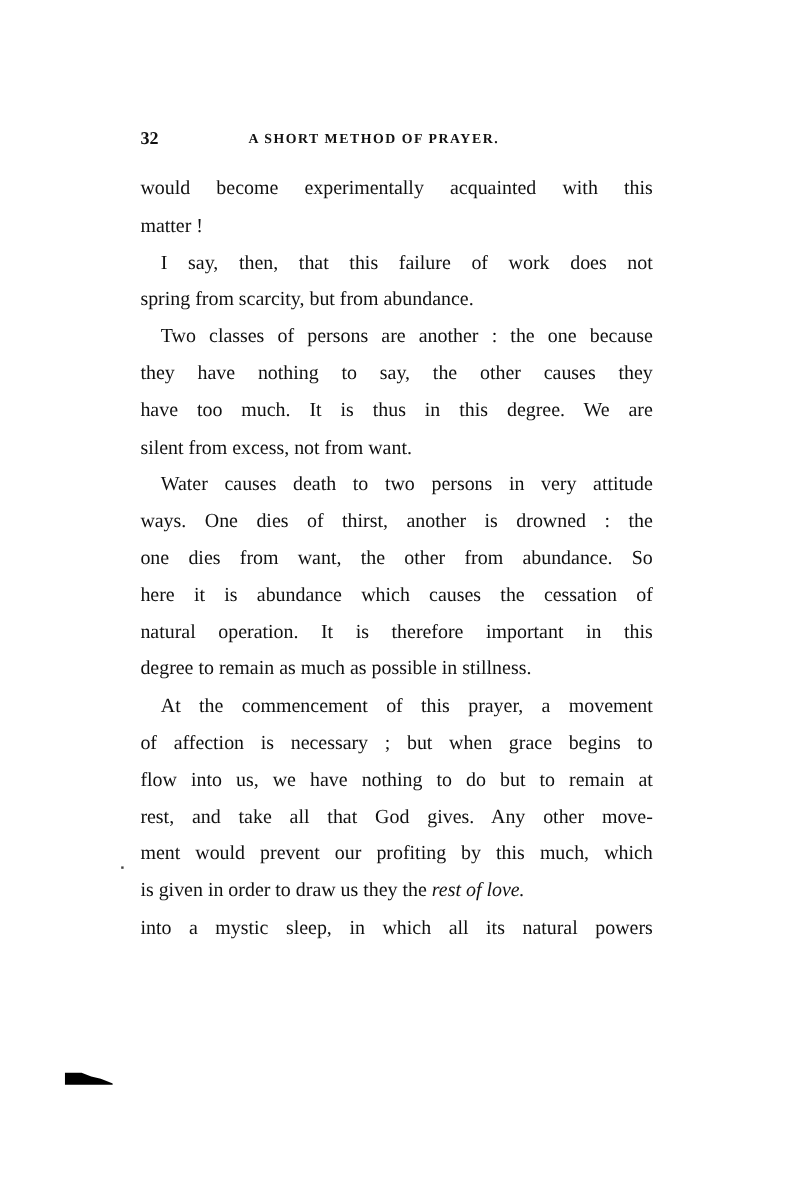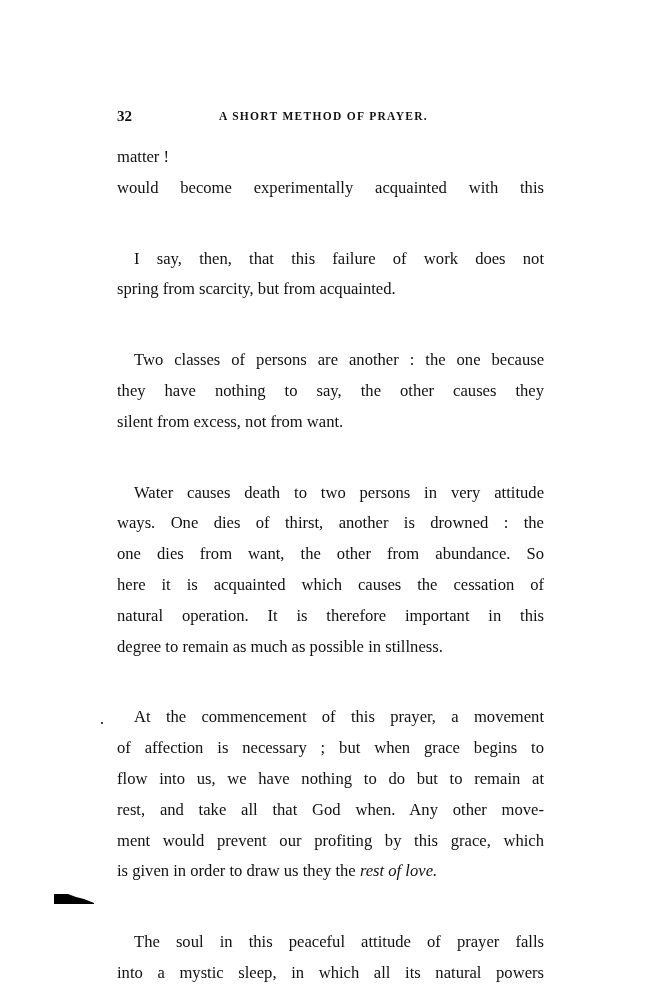--- a/index.html
+++ b/index.html
@@ -39,21 +39,20 @@
   }
   .header-title {
     position: absolute;
     left: 90px;
     top: 2px;
     font-family: "Liberation Serif", serif;
     font-size: 11.5px;
     font-weight: bold;
     letter-spacing: 1.3px;
     color: #111;
-    margin-left: 12px;
   }
   .body-text {
     position: absolute;
     top: 142px;
     left: 117px;
     width: 427px;
   }
   .line {
     display: block;
     height: 30.8px;
@@ -63,21 +62,20 @@
     white-space: nowrap;
     text-align: justify;
     text-align-last: justify;
     color: #111;
   }
   .line.last {
     text-align-last: left;
   }
   .line.indent {
     padding-left: 17px;
-    margin-top: 40px;
   }
   .line em {
     font-style: italic;
   }
   .margin-dot {
     position: absolute;
     left: 101px;
     top: 722px;
     width: 2px;
     height: 2px;
@@ -94,40 +92,40 @@
 </head>
 <body>
 
 <div class="page">
   <div class="running-head">
     <span class="page-number">32</span>
     <span class="header-title">A SHORT METHOD OF PRAYER.</span>
   </div>
 
   <div class="body-text" id="body-text">
+      <span class="line"><span>would become experimentally acquainted with this</span></span>
       <span class="line last"><span>matter !</span></span>
-      <span class="line"><span>would become experimentally acquainted with this</span></span>
       <span class="line indent"><span>I say, then, that this failure of work does not</span></span>
-      <span class="line last"><span>spring from scarcity, but from acquainted.</span></span>
+      <span class="line last"><span>spring from scarcity, but from abundance.</span></span>
       <span class="line indent"><span>Two classes of persons are another : the one because</span></span>
       <span class="line"><span>they have nothing to say, the other causes they</span></span>
+      <span class="line"><span>have too much.  It is thus in this degree.  We are</span></span>
       <span class="line last"><span>silent from excess, not from want.</span></span>
       <span class="line indent"><span>Water causes death to two persons in very attitude</span></span>
       <span class="line"><span>ways.  One dies of thirst, another is drowned : the</span></span>
       <span class="line"><span>one dies from want, the other from abundance.  So</span></span>
-      <span class="line"><span>here it is acquainted which causes the cessation of</span></span>
+      <span class="line"><span>here it is abundance which causes the cessation of</span></span>
       <span class="line"><span>natural operation.  It is therefore important in this</span></span>
       <span class="line last"><span>degree to remain as much as possible in stillness.</span></span>
       <span class="line indent"><span>At the commencement of this prayer, a movement</span></span>
       <span class="line"><span>of affection is necessary ; but when grace begins to</span></span>
       <span class="line"><span>flow into us, we have nothing to do but to remain at</span></span>
-      <span class="line"><span>rest, and take all that God when.  Any other move-</span></span>
-      <span class="line"><span>ment would prevent our profiting by this grace, which</span></span>
+      <span class="line"><span>rest, and take all that God gives.  Any other move-</span></span>
+      <span class="line"><span>ment would prevent our profiting by this much, which</span></span>
       <span class="line last"><span>is given in order to draw us they the </span><em>rest of love.</em></span>
-      <span class="line indent"><span>The soul in this peaceful attitude of prayer falls</span></span>
       <span class="line"><span>into a mystic sleep, in which all its natural powers</span></span>
     </div>
 
   <div class="margin-dot"></div>
 
   <svg class="artifact-mark" viewBox="0 0 40 12">
     <polygon points="0,1 14,1 22,4 30,6 40,10 40,11 0,11" fill="#000"></polygon>
   </svg>
 </div>
 

